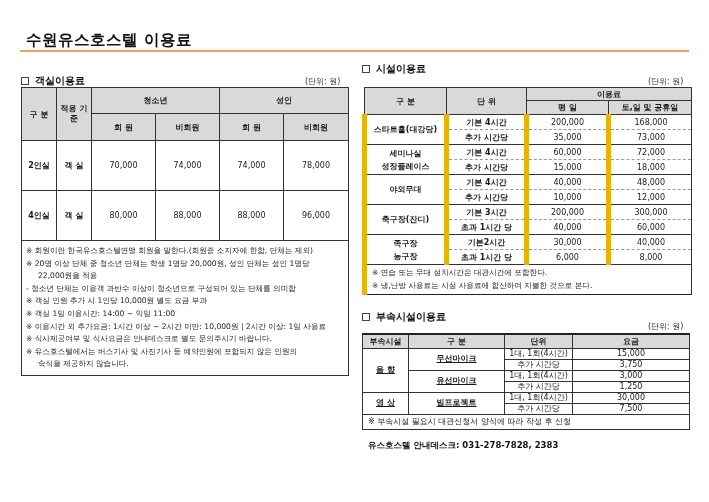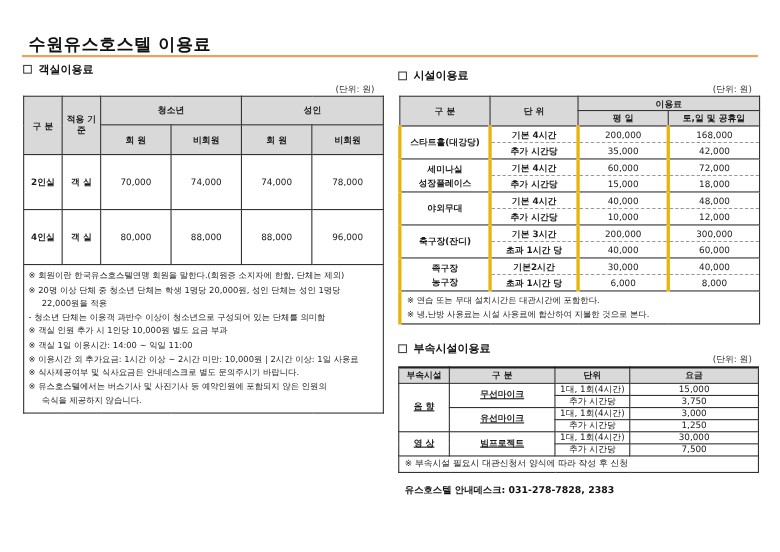--- a/index.html
+++ b/index.html
@@ -22,21 +22,21 @@
   #room-table th, #room-table td { border: 1px solid #333; }
   #room-table td.rowhead { font-weight: bold; }
   #room-table td.num { font-weight: normal; }
   #room-table td.notes { text-align: left; vertical-align: top; padding: 4px 4px 4px 4px; border-top: 1px solid #333; }
   .note-line { font-size: 7.6px; line-height: 12.6px; white-space: nowrap; color: #222; }
   .note-indent { padding-left: 12px; }
 
   
   #facility-table { left: 362px; top: 87px; width: 327px; border: 1.5px solid #222; }
   #facility-table th { border: 1px solid #333; }
-  #facility-table td { border-left: 3px solid #eab308; border-right: 1px solid #333; }
+  #facility-table td { border-left: 5px solid #eab308; border-right: 1px solid #333; }
   #facility-table td.fac-name { font-weight: bold; border-top: 1px solid #333; border-bottom: 1px solid #333; line-height: 13px; }
   #facility-table td.unit-cell { font-weight: bold; }
   #facility-table tr.first td { border-top: 1px solid #333; }
   #facility-table tr.second td { border-top: 1px dashed #999; }
   #facility-table td.notes { text-align: left; padding: 2px 5px; border-top: 1px solid #333; }
 
   
   #acc-table { left: 362px; top: 333px; width: 327px; border: 1.5px solid #222; border-top: 2px solid #222; }
   #acc-table th { border: 1px solid #333; height: 14px; }
   #acc-table td { border: 1px solid #333; height: 11px; line-height: 10px; font-size: 8px; }
@@ -44,21 +44,21 @@
   #acc-table td.notes { text-align: left; padding: 2px 5px; font-size: 8px; height: 15px; margin-left: 40px; }
 
   .contact { position: absolute; left: 368px; top: 440px; font-size: 8.5px; font-weight: bold; color: #111; }
 </style>
 </head>
 <body>
 
 <div class="page-title">수원유스호스텔 이용료</div>
 <div class="title-rule"></div>
 
-<div class="sec-title" style="left:21px; top:56px;">
+<div class="sec-title" style="left:21px; top:74px;">
   <span class="box"></span>
   <span>객실이용료</span>
 </div>
 <div class="unit" style="left:305px; top:76px;">(단위: 원)</div>
 
 <table id="room-table">
   <colgroup>
     <col style="width:35px">
       <col style="width:35px">
       <col style="width:64px">
@@ -138,21 +138,21 @@
 
   <tr class="first" style="height:15px">
     <td rowspan="2" class="fac-name">스타트홀(대강당)</td>
     <td class="unit-cell">기본 4시간</td>
     <td>200,000</td>
     <td>168,000</td>
   </tr>
   <tr class="second" style="height:15px">
     <td class="unit-cell">추가 시간당</td>
     <td>35,000</td>
-    <td>42,000</td>
+    <td>73,000</td>
   </tr>
 
   <tr class="first" style="height:15px">
     <td rowspan="2" class="fac-name">
       <div>세미나실</div>
       <div>성장플레이스</div>
     </td>
     <td class="unit-cell">기본 4시간</td>
     <td>60,000</td>
     <td>72,000</td>

